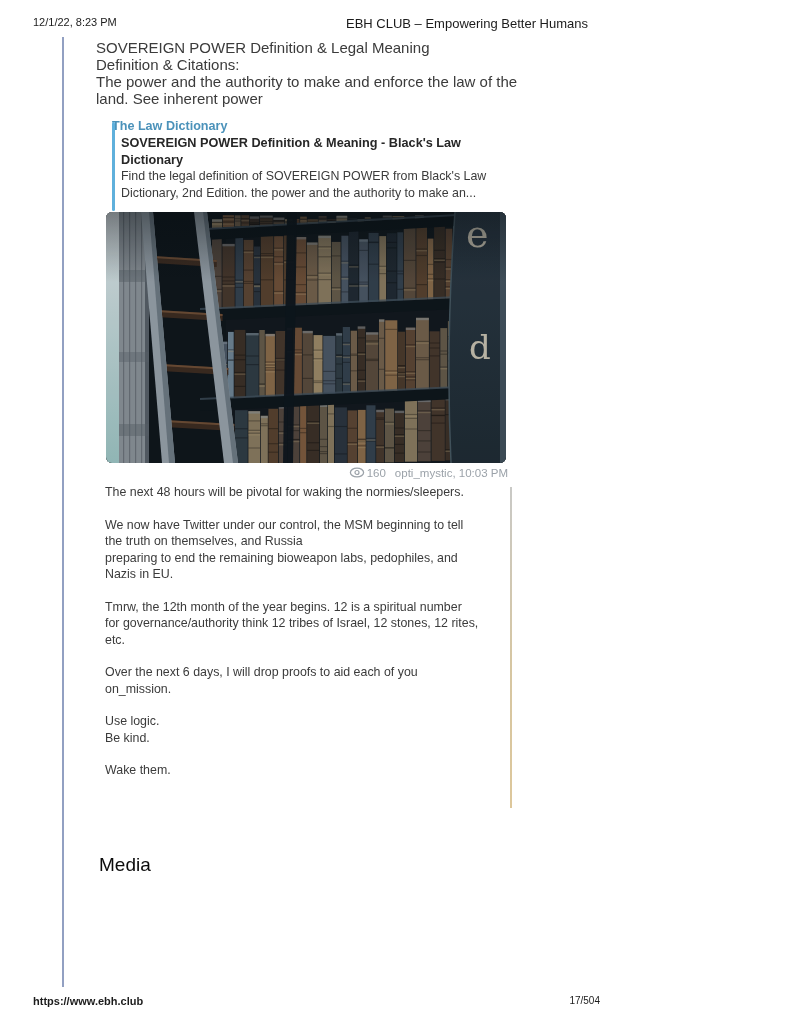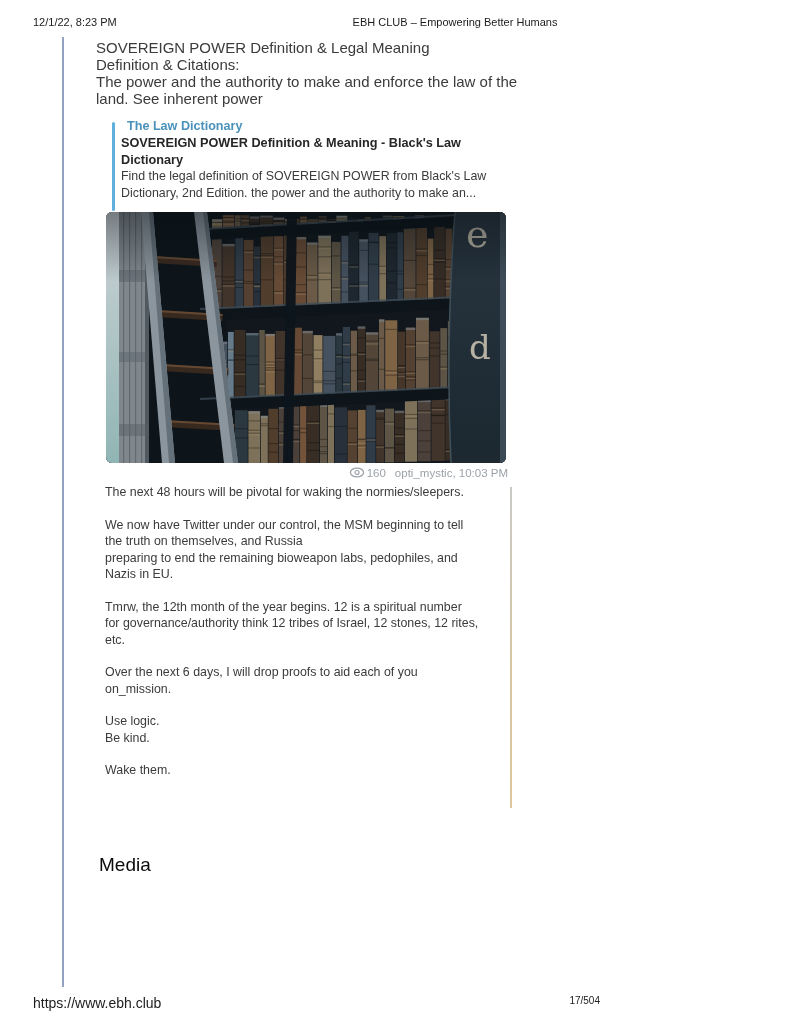--- a/index.html
+++ b/index.html
@@ -1,33 +1,33 @@
 <!DOCTYPE html>
 <html><head>
 <meta charset="utf-8">
 <style>
   html,body{margin:0;padding:0;background:#ffffff;}
   .page{position:relative;width:632px;height:1023px;background:#ffffff;overflow:hidden;
         font-family:"Liberation Sans",sans-serif;}
   
   .hdr-date{position:absolute;left:33px;top:16px;font-size:11px;color:#1c1c1c;white-space:nowrap;}
-  .hdr-title{position:absolute;left:455px;top:16px;transform:translateX(-50%);
-             font-size:11px;color:#1c1c1c;white-space:nowrap;}
-  .ftr-url{position:absolute;left:33px;top:995px;font-size:14px;color:#1c1c1c;}
+  .hdr-title{position:absolute;left:467px;top:16px;transform:translateX(-50%);
+             font-size:13px;color:#1c1c1c;white-space:nowrap;}
+  .ftr-url{position:absolute;left:33px;top:995px;font-size:11px;color:#1c1c1c;font-weight:bold;}
   .ftr-page{position:absolute;right:32px;top:995px;font-size:10px;color:#1c1c1c;}
   
   .vline{position:absolute;top:37px;height:950px;width:1.5px;background:#92a0c2;}
   .vline.left{left:62px;}
   .vline.right{left:730px;}
   
   .intro{position:absolute;left:96px;top:39px;font-size:15px;line-height:17px;
          color:#3b3b3b;white-space:pre-line;}
   .preview{position:absolute;left:112px;top:118px;width:400px;}
   .accent{position:absolute;left:0;top:4px;width:3px;height:89px;background:#5fb0dc;border-radius:2px;}
-  .site{margin-left:15px;font-weight:bold;font-size:12.6px;line-height:17px;color:#4b92ba;}
+  .site{margin-left:0;font-weight:bold;font-size:12.6px;line-height:17px;color:#4b92ba;}
   .ptitle{margin-left:9px;font-weight:bold;font-size:12.7px;line-height:16.5px;
           color:#272727;white-space:pre-line;}
   .pdesc{margin-left:9px;font-size:12.4px;line-height:16.8px;color:#3b3b3b;white-space:pre-line;}
   .photo{position:absolute;left:106px;top:212px;width:400px;height:251px;border-radius:6px;
          overflow:hidden;background:#10171d;}
   .photo svg{display:block;width:100%;height:100%;}
   .meta{position:absolute;left:106px;top:467px;width:402px;text-align:right;
         font-size:11.5px;color:#9ba2a9;white-space:nowrap;}
   .meta .eye{vertical-align:-1px;margin-right:2px;}
   .meta .views{margin-right:9px;}

